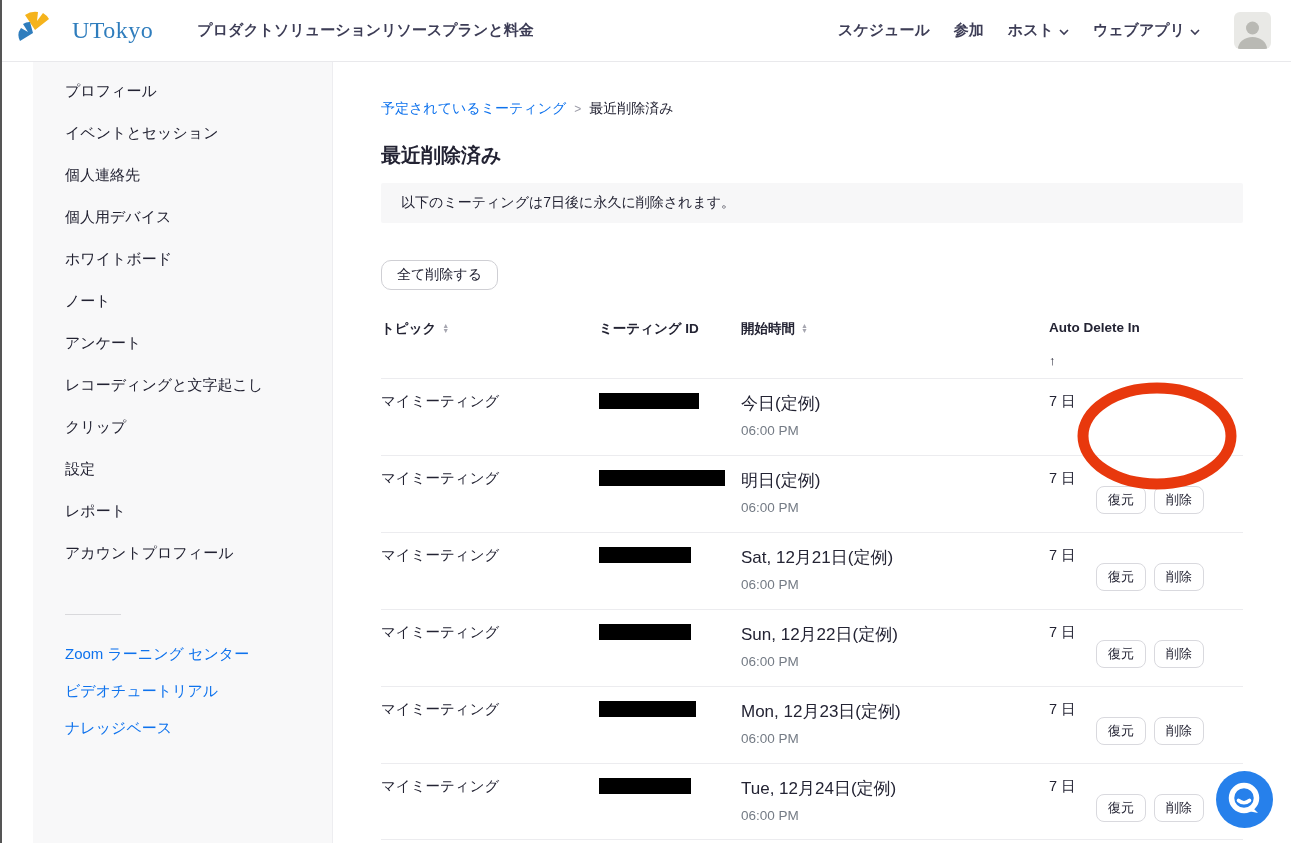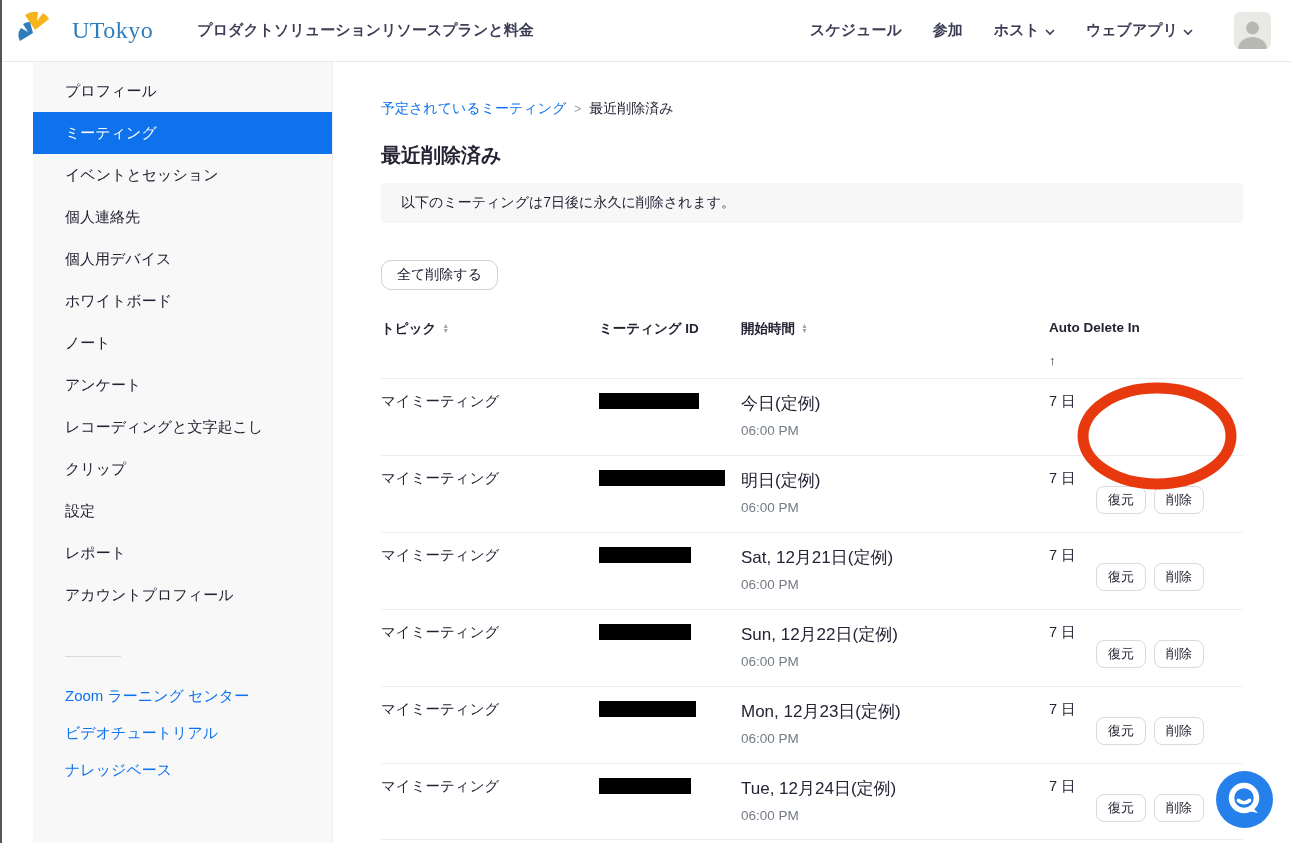--- a/index.html
+++ b/index.html
@@ -6,21 +6,21 @@
   html,body { width:1291px; height:843px; overflow:hidden; background:#fff;
     font-family:"Liberation Sans", sans-serif; color:#232333; }
   #page { width:1291px; height:843px; position:relative; border-left:2px solid #555; }
 
   
   .navbar { height:62px; display:flex; align-items:center; background:#fff;
     border-bottom:1px solid #e9e9ec; padding:0 20px 0 16px; position:relative; z-index:5; }
   .logo { display:flex; align-items:center; gap:20px; cursor:pointer; }
   .logo-text { font-family:"Liberation Serif", serif; font-size:24px; color:#2f7dbd; letter-spacing:0.5px; }
   .nav-left { display:flex; margin-left:44px; }
-  .nav-right { display:flex; gap:31px; margin-left:auto; align-items:center; }
+  .nav-right { display:flex; gap:24px; margin-left:auto; align-items:center; }
   .nav-item { font-size:15px; font-weight:700; color:#3d3d56; cursor:pointer; display:flex; align-items:center; gap:5px; white-space:nowrap; }
   .chev { width:10px; height:10px; margin-top:2px; }
   .avatar { width:37px; height:37px; border-radius:6px; background:#e9e9e6; margin-left:10px;
     display:flex; align-items:flex-end; justify-content:center; overflow:hidden; cursor:pointer; }
 
   
   .shell { display:flex; height:781px;padding-left:31px; }
   .sidebar { width:300px; background:#f8f8f9; border-right:1px solid #ededf0; padding-top:8px; flex-shrink:0; }
   .side-item { height:42px; line-height:42px; padding-left:32px; font-size:15px; color:#222232; cursor:pointer; white-space:nowrap; }
   .side-item.selected { background:#0e72ed; color:#fff; }
@@ -108,21 +108,20 @@
         </svg>
       </span>
     </div>
   </div>
 
   <div class="shell">
 
     <div class="sidebar">
       <div id="side-items">
           <div class="side-item">プロフィール</div>
-          <div class="side-item selected">ミーティング</div>
           <div class="side-item">イベントとセッション</div>
           <div class="side-item">個人連絡先</div>
           <div class="side-item">個人用デバイス</div>
           <div class="side-item">ホワイトボード</div>
           <div class="side-item">ノート</div>
           <div class="side-item">アンケート</div>
           <div class="side-item">レコーディングと文字起こし</div>
           <div class="side-item">クリップ</div>
           <div class="side-item">設定</div>
           <div class="side-item">レポート</div>

